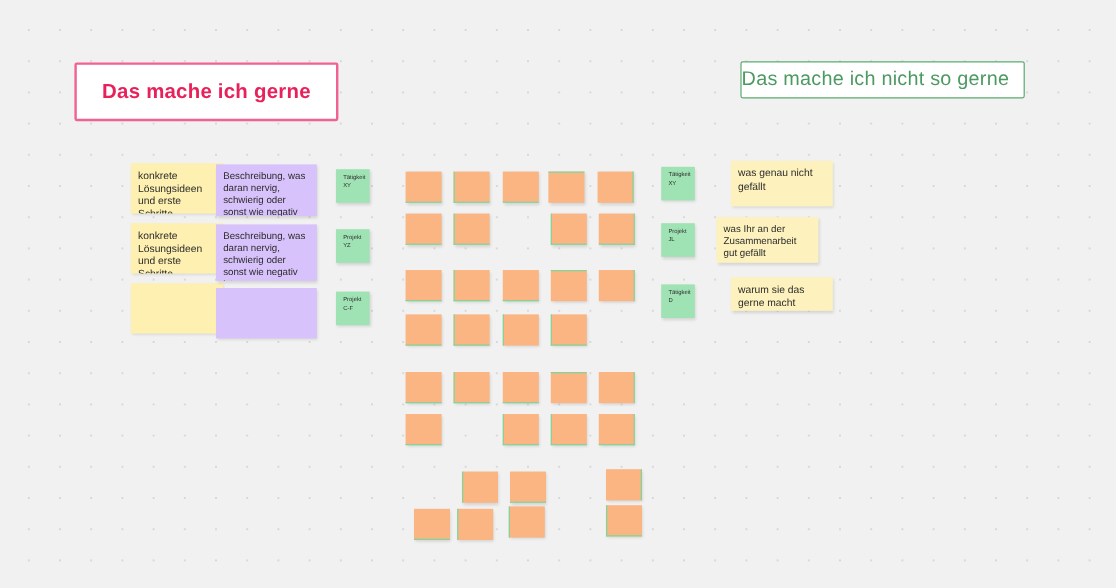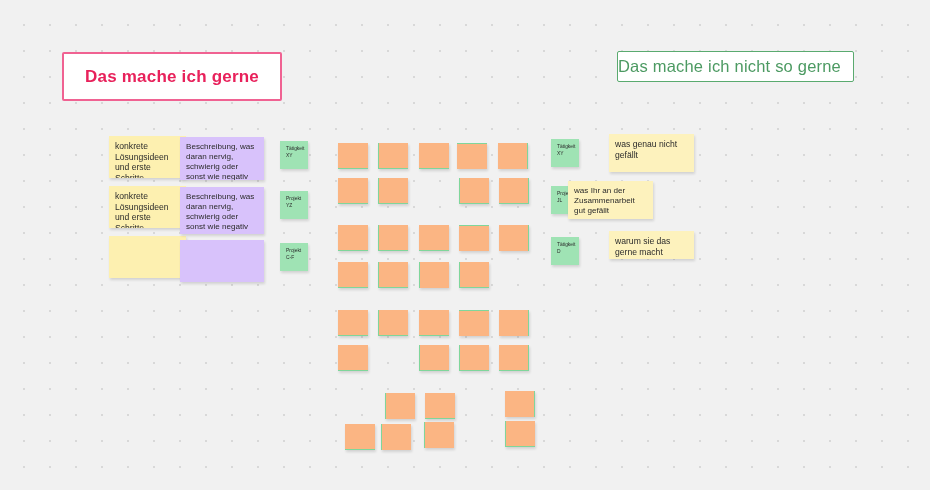--- a/index.html
+++ b/index.html
@@ -101,21 +101,21 @@
       <div class="note txt note-purple note-md" style="left: 180px; top: 137px; width: 84px; height: 43px; background: rgb(216, 194, 251);"><span>Beschreibung, was daran nervig, schwierig oder sonst wie negativ ist</span></div>
       <div class="note txt note-purple note-md" style="left: 180px; top: 187px; width: 84px; height: 47px; background: rgb(216, 194, 251);"><span>Beschreibung, was daran nervig, schwierig oder sonst wie negativ ist</span></div>
       <div class="note txt note-purple note-md" style="left: 180px; top: 240px; width: 84px; height: 42px; background: rgb(216, 194, 251);"><span></span></div>
       <div class="note txt note-green note-sm" style="left: 280px; top: 141px; width: 28px; height: 28px; background: rgb(159, 227, 180);"><span>Tätigkeit XY</span></div>
       <div class="note txt note-green note-sm" style="left: 280px; top: 191px; width: 28px; height: 28px; background: rgb(159, 227, 180);"><span>Projekt YZ</span></div>
       <div class="note txt note-green note-sm" style="left: 280px; top: 243px; width: 28px; height: 28px; background: rgb(159, 227, 180);"><span>Projekt C-F</span></div>
       <div class="note txt note-green note-sm" style="left: 551px; top: 139px; width: 28px; height: 28px; background: rgb(159, 227, 180);"><span>Tätigkeit XY</span></div>
       <div class="note txt note-green note-sm" style="left: 551px; top: 186px; width: 28px; height: 28px; background: rgb(159, 227, 180);"><span>Projekt JL</span></div>
       <div class="note txt note-green note-sm" style="left: 551px; top: 237px; width: 28px; height: 28px; background: rgb(159, 227, 180);"><span>Tätigkeit D</span></div>
       <div class="note txt note-yellow2 note-lg" style="left: 597px; top: 134px; width: 85px; height: 38px; background: rgb(253, 242, 189);"><span>was genau nicht gefällt</span></div>
-      <div class="note txt note-yellow2 note-md" style="left: 568px; top: 181px; width: 85px; height: 38px; background: rgb(253, 242, 189);"><span>was Ihr an der Zusammenarbeit gut gefällt</span></div>
+      <div class="note txt note-yellow2 note-md" style="left: 597px; top: 181px; width: 85px; height: 38px; background: rgb(253, 242, 189);"><span>was Ihr an der Zusammenarbeit gut gefällt</span></div>
       <div class="note txt note-yellow2 note-lg" style="left: 597px; top: 231px; width: 85px; height: 28px; background: rgb(253, 242, 189);"><span>warum sie das gerne macht</span></div>
       <div class="note note-orange acc-b" style="left: 338px; top: 143px; width: 30px; height: 26px;"></div>
       <div class="note note-orange acc-l acc-b" style="left: 378px; top: 143px; width: 30px; height: 26px;"></div>
       <div class="note note-orange acc-b" style="left: 419px; top: 143px; width: 30px; height: 26px;"></div>
       <div class="note note-orange acc-t" style="left: 457px; top: 143px; width: 30px; height: 26px;"></div>
       <div class="note note-orange acc-r" style="left: 498px; top: 143px; width: 30px; height: 26px;"></div>
       <div class="note note-orange acc-b" style="left: 338px; top: 178px; width: 30px; height: 26px;"></div>
       <div class="note note-orange acc-l acc-b" style="left: 378px; top: 178px; width: 30px; height: 26px;"></div>
       <div class="note note-orange acc-l acc-b" style="left: 459px; top: 178px; width: 30px; height: 26px;"></div>
       <div class="note note-orange acc-r acc-b" style="left: 499px; top: 178px; width: 30px; height: 26px;"></div>

